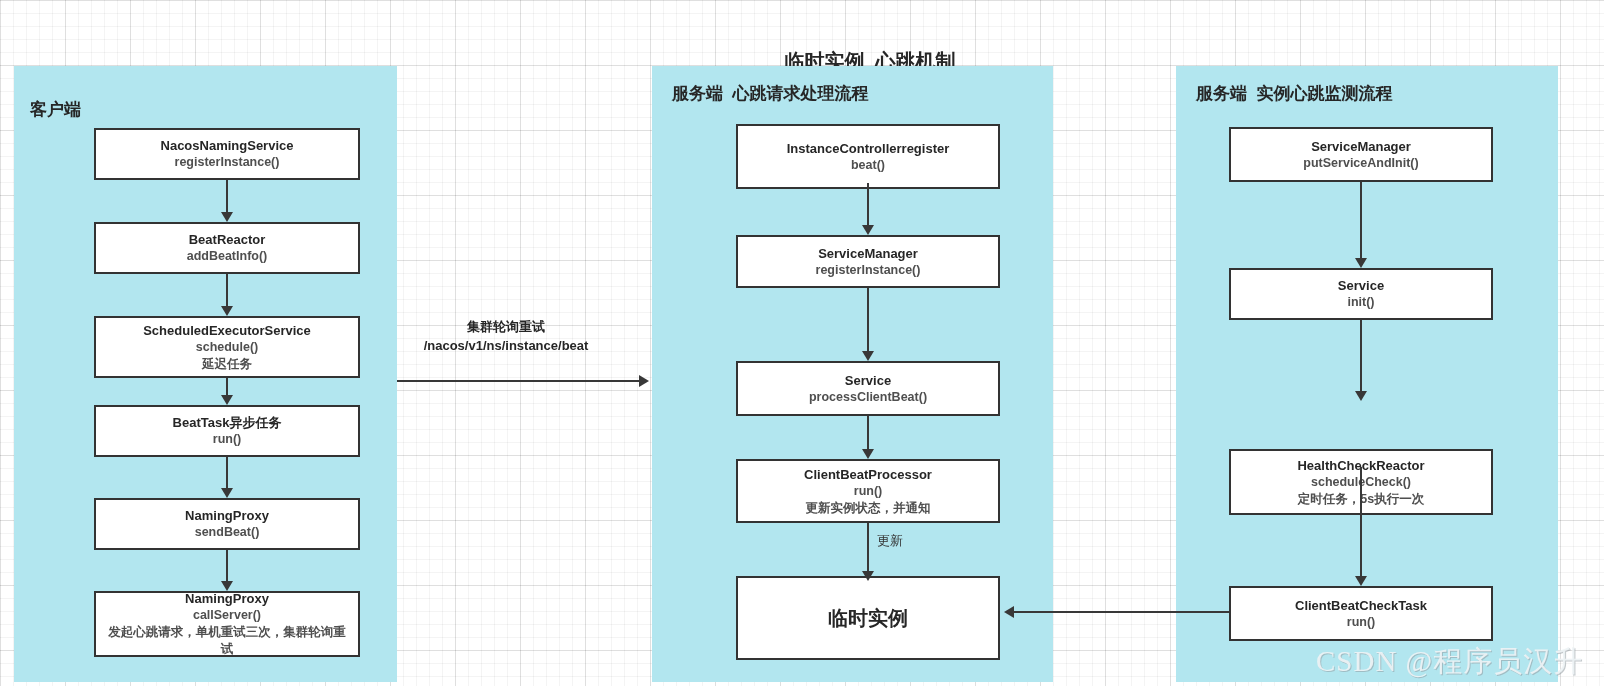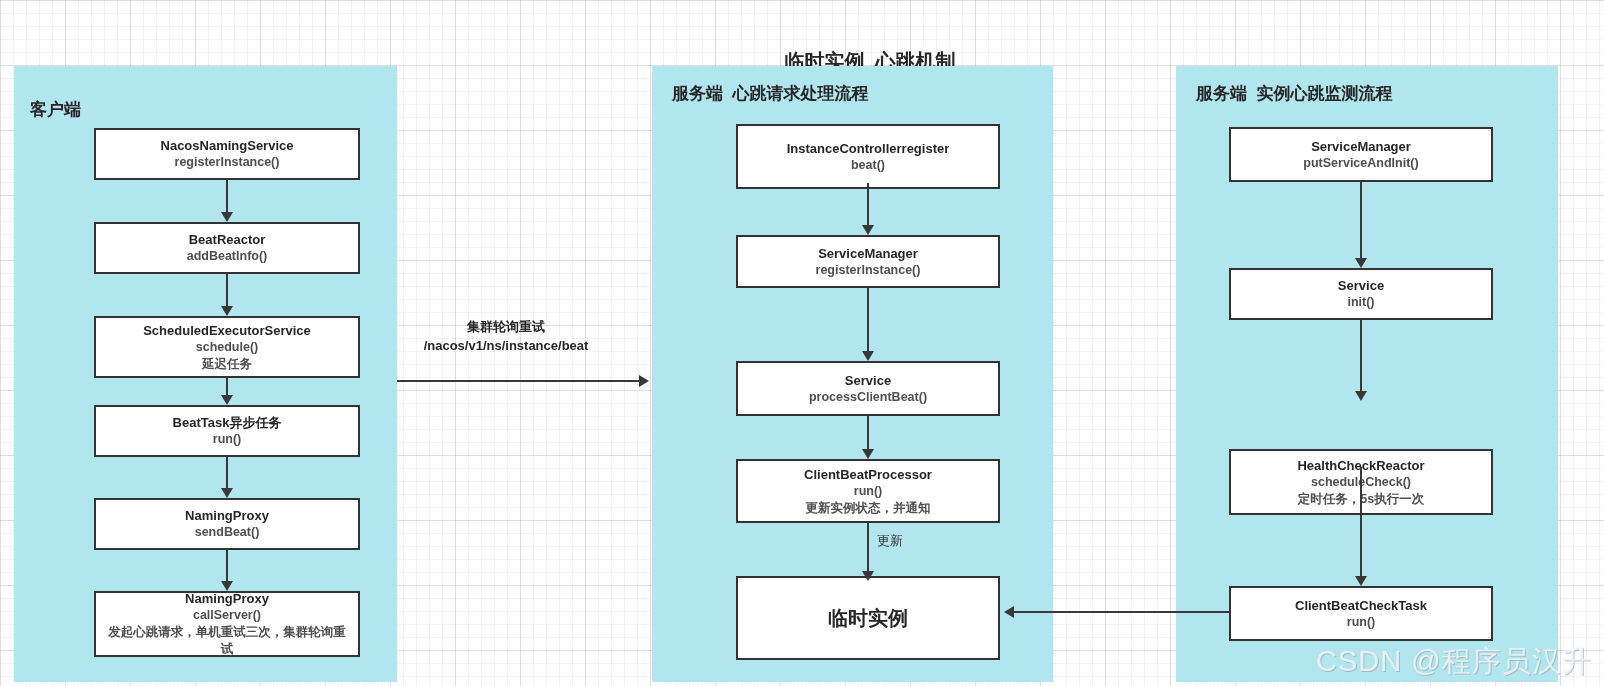--- a/index.html
+++ b/index.html
@@ -41,20 +41,21 @@
     border-top:6px solid transparent;border-bottom:6px solid transparent;}
   .arrow-h.to-right .head{right:0;border-left:10px solid #383838;}
   .arrow-h.to-left .head{left:0;border-right:10px solid #383838;}
   .edge-label{position:absolute;text-align:center;font-size:13px;font-weight:bold;color:#262626;line-height:19px;}
   .edge-label.plain{font-weight:normal;color:#333333;text-align:left;}
   .watermark{
     position:absolute;left:1316px;top:642px;font-size:29px;letter-spacing:1px;
     color:rgba(238,243,245,0.92);
     text-shadow:1px 1px 0 rgba(145,155,160,0.55);
     white-space:nowrap;
+    font-family:Liberation Serif, serif;
   }
 </style>
 </head>
 <body>
 
 <div class="stage">
 
   <div class="diagram-title">临时实例  心跳机制</div>
 
   <div class="panel" style="left:14px;top:66px;width:383px;height:616px;">

